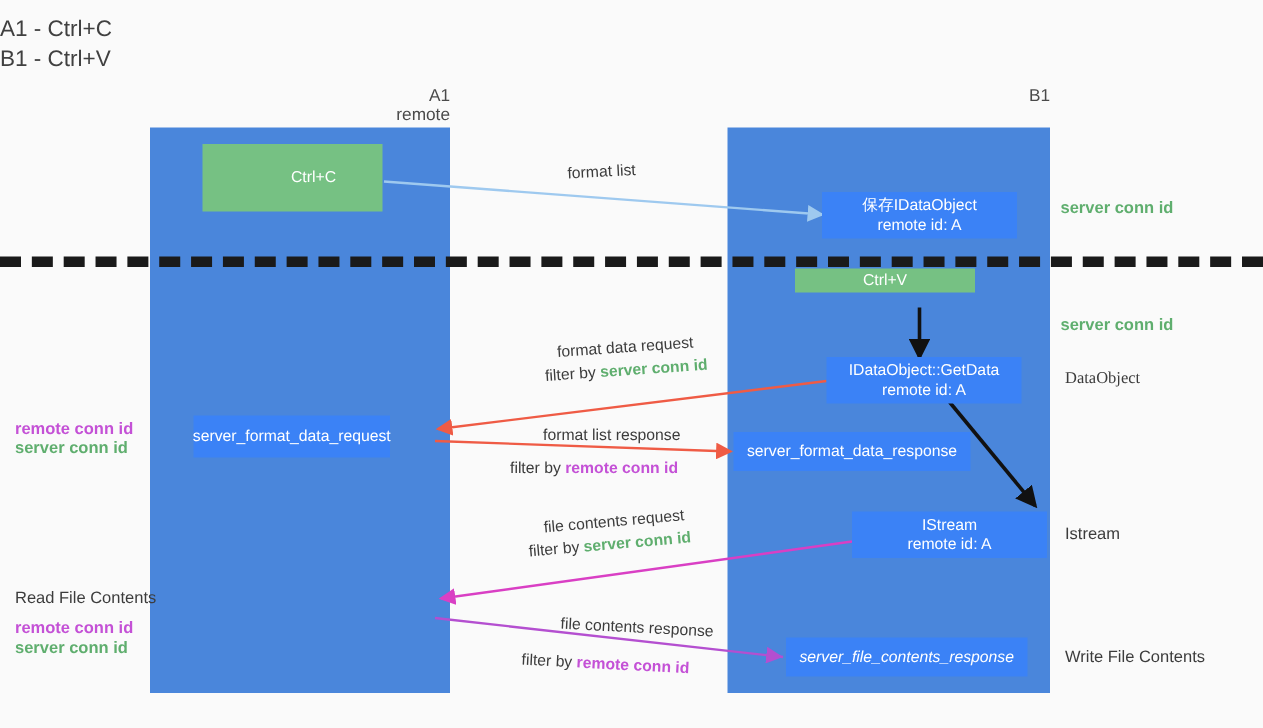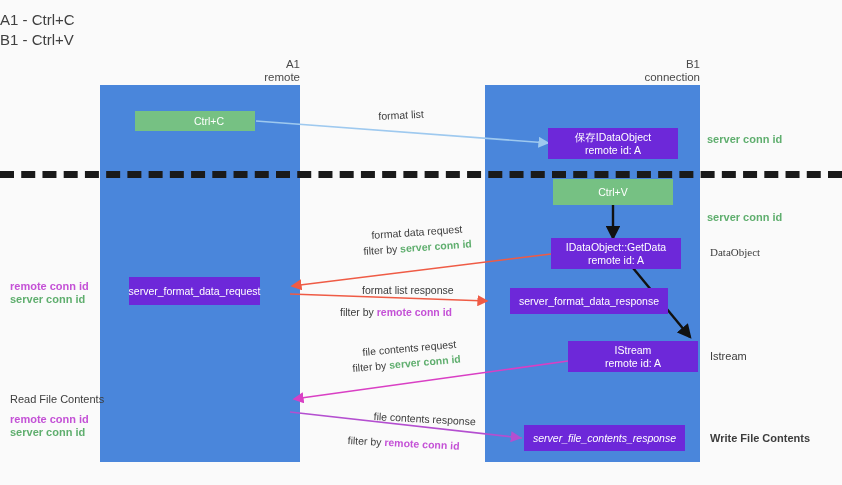--- a/index.html
+++ b/index.html
@@ -23,21 +23,21 @@
   .lane-head{
     position:absolute;text-align:right;font-size:11.5px;line-height:13px;color:#4a4a4a;
   }
 
   .box{
     position:absolute;display:flex;align-items:center;justify-content:center;
     text-align:center;color:#ffffff;font-size:10.5px;line-height:13px;
     box-sizing:border-box;padding:2px 4px;
   }
   .box.green{background:#76c183;}
-  .box.orange{background:#6d28d9;}
+  .box.orange{background:#3b82f6;}
 
   .sidelabel{
     position:absolute;font-size:11px;line-height:14px;color:#3c3c3c;white-space:nowrap;
   }
   .sidelabel.green{color:#5fae6e;font-weight:bold;}
   .sidelabel.purple{color:#c451d6;font-weight:bold;}
 
   .midlabel{
     position:absolute;font-size:10.5px;line-height:13px;color:#3c3c3c;white-space:nowrap;
   }
@@ -59,21 +59,20 @@
     <div>A1 - Ctrl+C</div>
     <div>B1 - Ctrl+V</div>
   </div>
 
   <div class="lane-head" style="left:100px;top:58px;width:200px;">
     <div>A1</div>
     <div>remote</div>
   </div>
   <div class="lane-head" style="left:485px;top:58px;width:215px;">
     <div>B1</div>
-    <div>connection</div>
   </div>
 
   <div class="lane" style="left:100px;top:85px;width:200px;height:377px;"></div>
   <div class="lane" style="left:485px;top:85px;width:215px;height:377px;"></div>
 
   <svg id="wires" viewBox="0 0 842 485">
     <defs>
       <marker id="ar-blue" markerWidth="7" markerHeight="7" refX="6" refY="3.5" orient="auto">
         <path d="M0,0 L7,3.5 L0,7 z" fill="#9ec9ef"></path>
       </marker>
@@ -101,51 +100,51 @@
 
     <line x1="290" y1="294" x2="487" y2="301" stroke="#ef5b45" stroke-width="1.6" marker-end="url(#ar-red)"></line>
 
     <line x1="568" y1="361" x2="294" y2="399" stroke="#d93fc4" stroke-width="1.6" marker-end="url(#ar-pink)"></line>
 
     <line x1="290" y1="412" x2="522" y2="438" stroke="#b44fd0" stroke-width="1.6" marker-end="url(#ar-purple)"></line>
   </svg>
 
   <div class="dashline"></div>
 
-  <div class="box green" style="left:135px;top:111px;width:120px;height:20px;padding-left:32px;">Ctrl+C</div>
+  <div class="box green" style="left:135px;top:96px;width:120px;height:45px;padding-left:32px;">Ctrl+C</div>
 
   <div class="box orange" style="left:129px;top:277px;width:131px;height:28px;">server_format_data_request</div>
 
 
   <div class="box orange" style="left:548px;top:128px;width:130px;height:31px;flex-direction:column;">
     <span>保存IDataObject</span>
     <span>remote id: A</span>
   </div>
 
-  <div class="box green" style="left:553px;top:179px;width:120px;height:26px;">Ctrl+V</div>
+  <div class="box green" style="left:530px;top:179px;width:120px;height:16px;">Ctrl+V</div>
 
   <div class="box orange" style="left:551px;top:238px;width:130px;height:31px;flex-direction:column;">
     <span>IDataObject::GetData</span>
     <span>remote id: A</span>
   </div>
 
-  <div class="box orange" style="left:489px;top:288px;width:158px;height:26px;margin-left:21px;">server_format_data_response</div>
+  <div class="box orange" style="left:489px;top:288px;width:158px;height:26px;">server_format_data_response</div>
 
   <div class="box orange" style="left:568px;top:341px;width:130px;height:31px;flex-direction:column;">
     <span>IStream</span>
     <span>remote id: A</span>
   </div>
 
   <div class="box orange" style="left:524px;top:425px;width:161px;height:26px;font-style:italic;">server_file_contents_response</div>
 
   <div class="sidelabel green" style="left:707px;top:132px;">server conn id</div>
   <div class="sidelabel green" style="left:707px;top:210px;">server conn id</div>
   <div class="sidelabel" style="left:710px;top:245px;font-family:Liberation Serif, serif;">DataObject</div>
   <div class="sidelabel" style="left:710px;top:349px;">Istream</div>
-  <div class="sidelabel" style="left:710px;top:431px;font-weight:bold;">Write File Contents</div>
+  <div class="sidelabel" style="left:710px;top:431px;">Write File Contents</div>
 
   <div class="sidelabel purple" style="left:10px;top:279px;">remote conn id</div>
   <div class="sidelabel green" style="left:10px;top:292px;">server conn id</div>
 
   <div class="sidelabel" style="left:10px;top:392px;">Read File Contents</div>
   <div class="sidelabel purple" style="left:10px;top:412px;">remote conn id</div>
   <div class="sidelabel green" style="left:10px;top:425px;">server conn id</div>
 
   <div class="midlabel rot" style="left:378px;top:110px;transform:rotate(-3deg);">format list</div>
 

